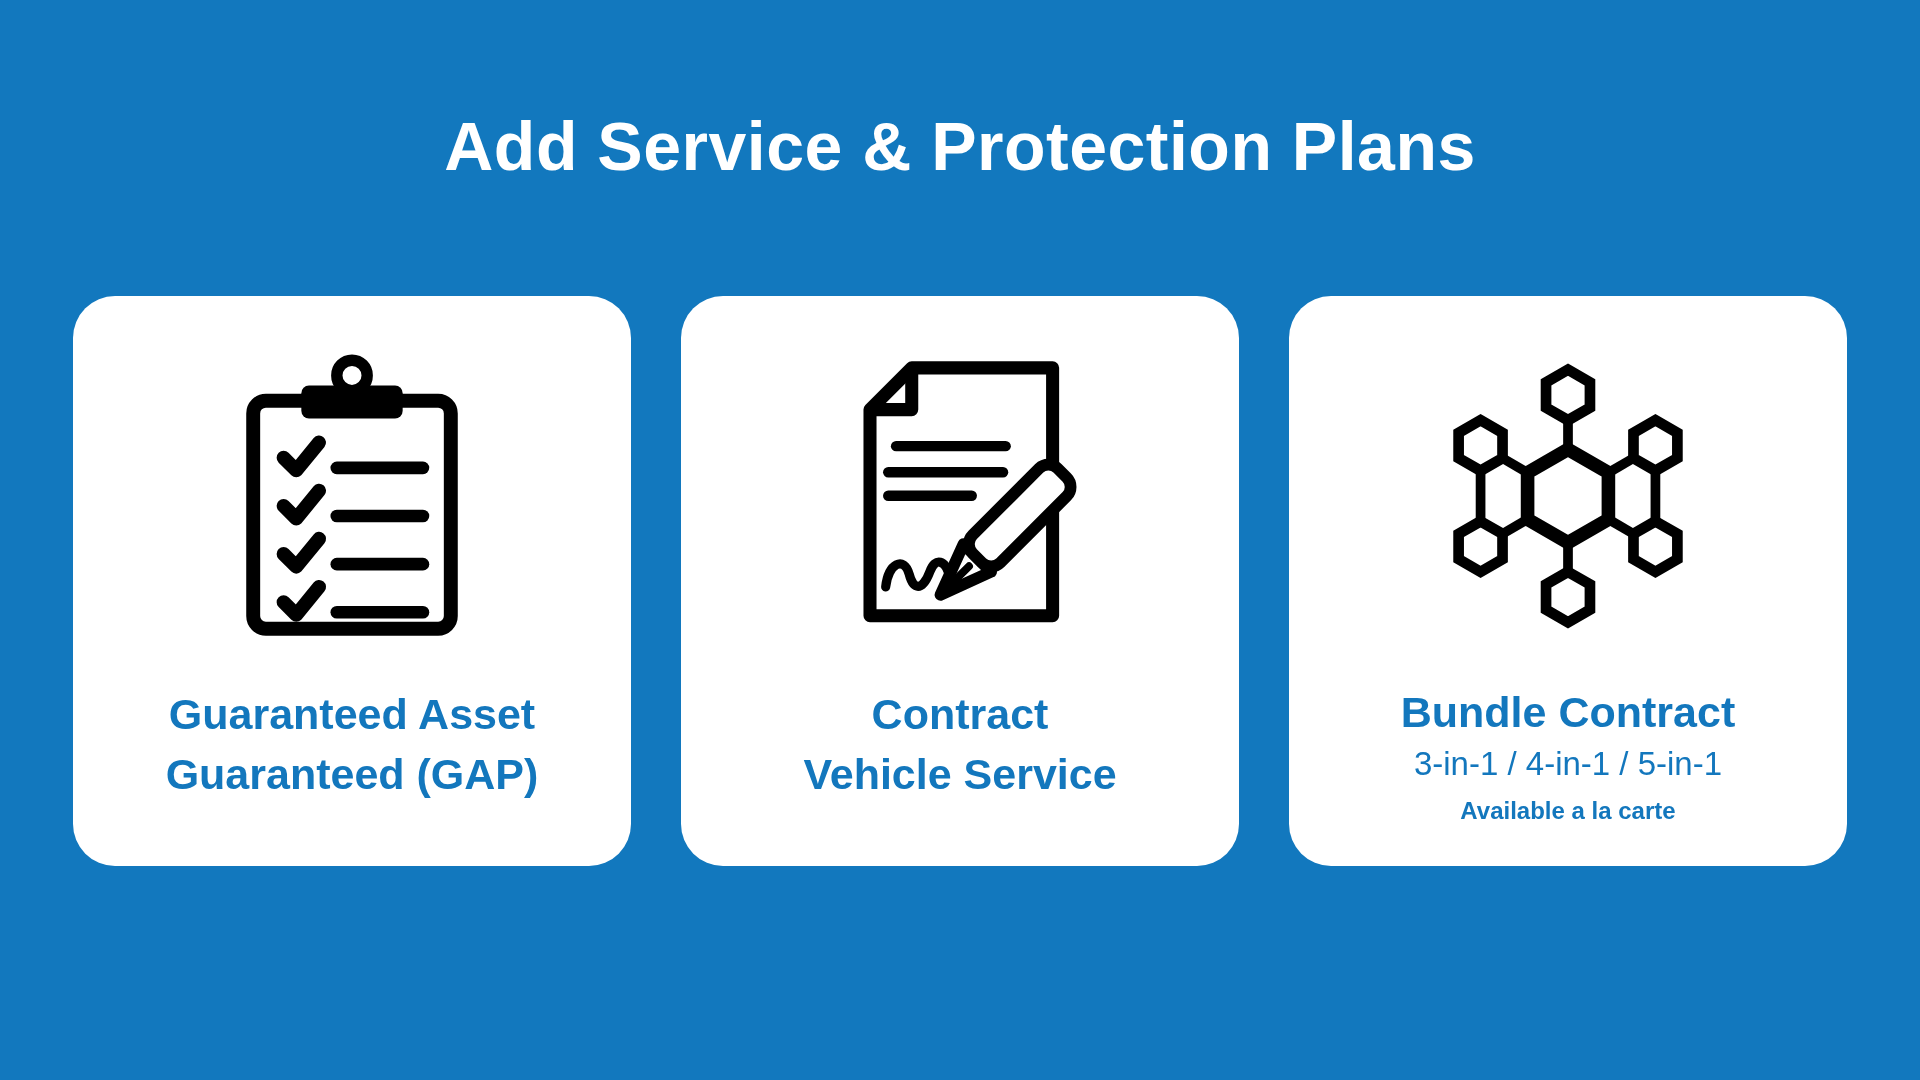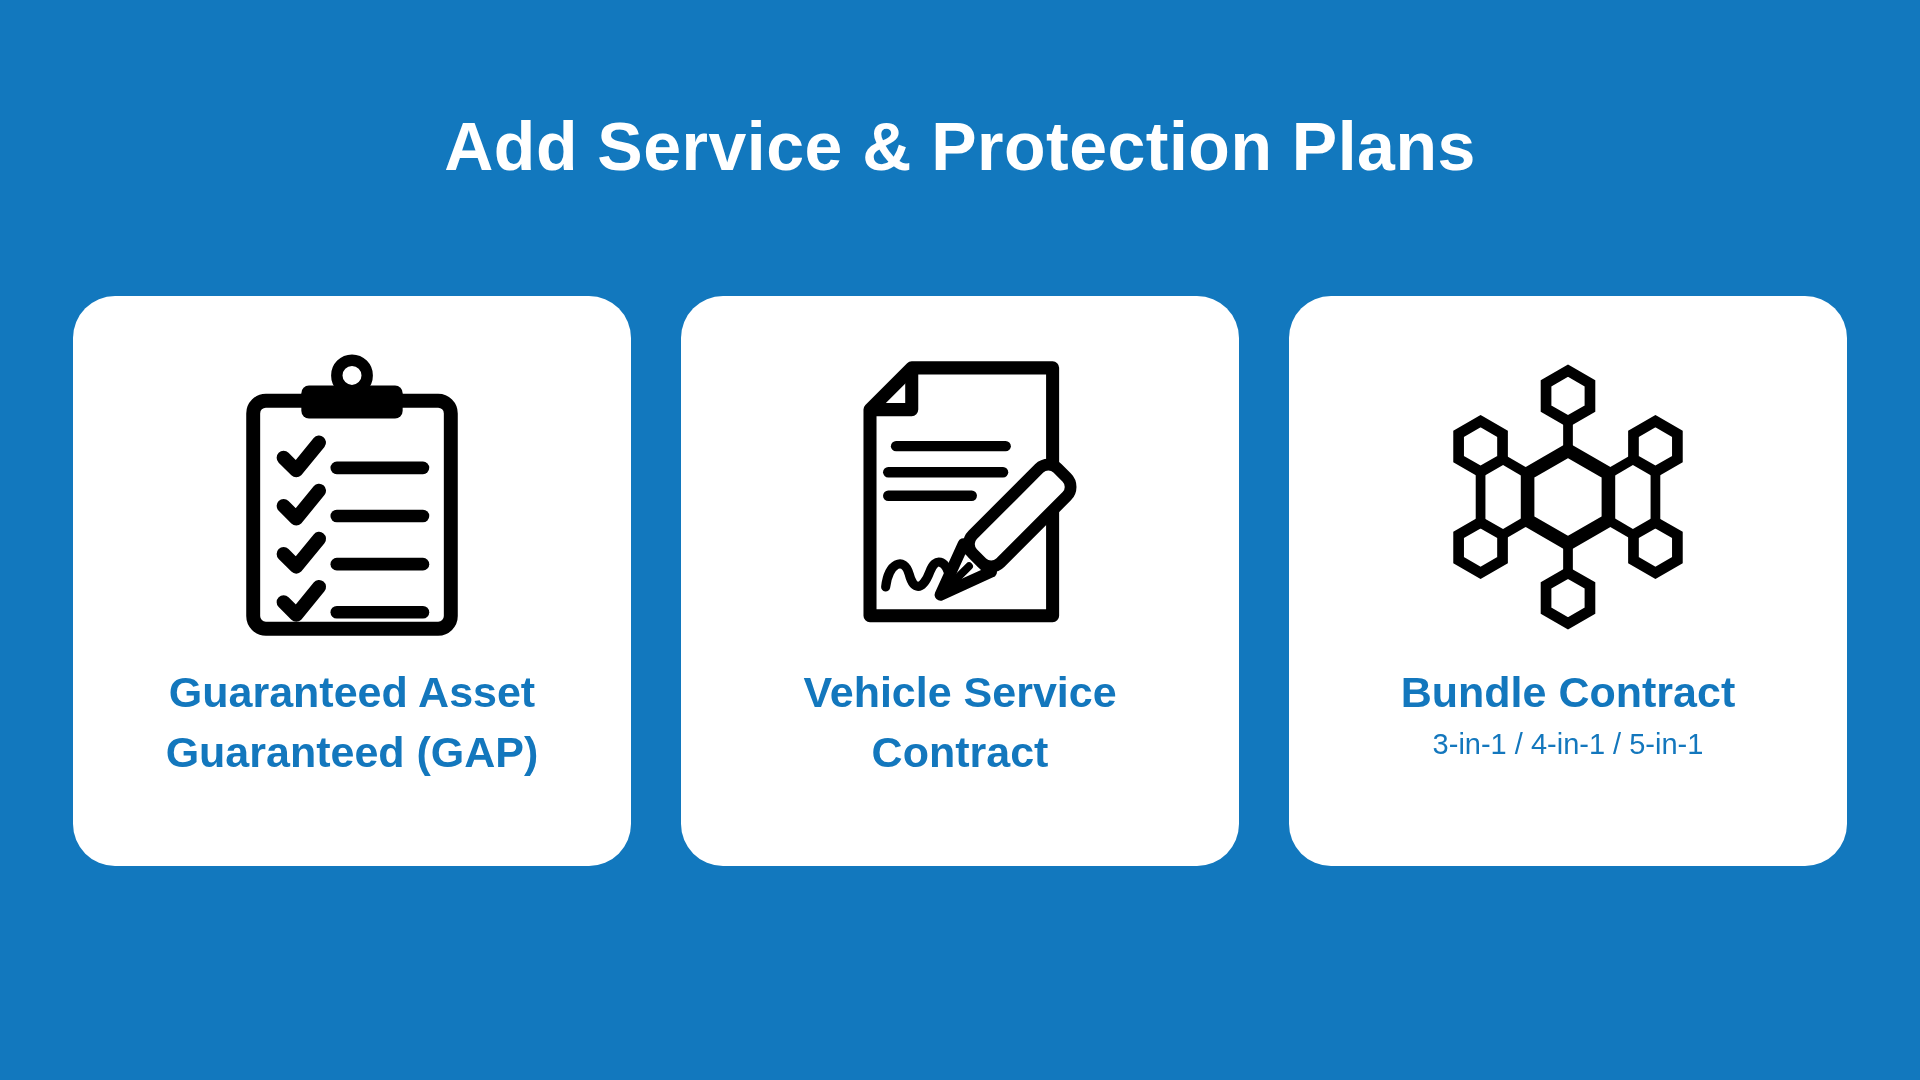--- a/index.html
+++ b/index.html
@@ -49,31 +49,32 @@
   }
   .icon-wrap {
     height: 330px;
     display: flex;
     align-items: center;
     justify-content: center;
     color: var(--icon_color, #000000);
   }
   .icon-wrap svg { display: block; }
   .card-text {
+    margin-top: 22px;
     text-align: center;
   }
   .card-title {
     color: var(--accent_text, #1377BD);
     font-size: 43px;
     font-weight: 700;
     line-height: 60px;
   }
   .card-subtitle {
     color: var(--accent_text, #1377BD);
-    font-size: 29px;
+    font-size: 33px;
     font-weight: 400;
     line-height: 40px;
     margin-top: 2px;
   }
   .card-note {
     color: var(--accent_text, #1377BD);
     font-size: 24px;
     font-weight: 700;
     line-height: 30px;
     margin-top: 12px;
@@ -120,22 +121,22 @@
           <line x1="60" y1="114" x2="124" y2="114" stroke-width="8" stroke-linecap="round"></line>
           <path d="M58,184 C60,166 72,160 76,174 C79,186 86,188 92,172 C96,161 104,163 107,176" stroke-width="7" stroke-linecap="round"></path>
           <g transform="translate(100,190) rotate(-45)">
             <path d="M0,0 L40,-15 L40,15 Z" fill="#FFFFFF" stroke-width="9" stroke-linejoin="round"></path>
             <line x1="9" y1="0" x2="31" y2="0" stroke-width="6" stroke-linecap="round"></line>
             <rect x="40" y="-15" width="92" height="30" rx="10" fill="#FFFFFF" stroke-width="9"></rect>
           </g>
         </svg>
       </div>
       <div class="card-text">
+        <div class="card-title">Contract</div>
         <div class="card-title">Vehicle Service</div>
-        <div class="card-title">Contract</div>
       </div>
     </div>
 
     <div class="card">
       <div class="icon-wrap">
         <svg width="272" height="272" viewBox="0 0 140 140" fill="none" stroke="currentColor">
           <polygon points="70,46 90.8,58 90.8,82 70,94 49.2,82 49.2,58" stroke-width="7"></polygon>
           <polygon points="70,5 81.3,11.5 81.3,24.5 70,31 58.7,24.5 58.7,11.5" stroke-width="5.5"></polygon>
           <polygon points="115,31 126.3,37.5 126.3,50.5 115,57 103.7,50.5 103.7,37.5" stroke-width="5.5"></polygon>
           <polygon points="115,83 126.3,89.5 126.3,102.5 115,109 103.7,102.5 103.7,89.5" stroke-width="5.5"></polygon>
@@ -148,17 +149,18 @@
           <line x1="115" y1="57" x2="115" y2="83" stroke-width="5"></line>
           <line x1="90.8" y1="58" x2="103.7" y2="50.5" stroke-width="5"></line>
           <line x1="90.8" y1="82" x2="103.7" y2="89.5" stroke-width="5"></line>
           <line x1="49.2" y1="58" x2="36.3" y2="50.5" stroke-width="5"></line>
           <line x1="49.2" y1="82" x2="36.3" y2="89.5" stroke-width="5"></line>
         </svg>
       </div>
       <div class="card-text">
         <div class="card-title">Bundle Contract</div>
         <div class="card-subtitle">3-in-1 / 4-in-1 / 5-in-1</div>
+        <div class="card-note">Available a la carte</div>
       </div>
     </div>
 
   </div>
 </div>
 
 </body></html>

